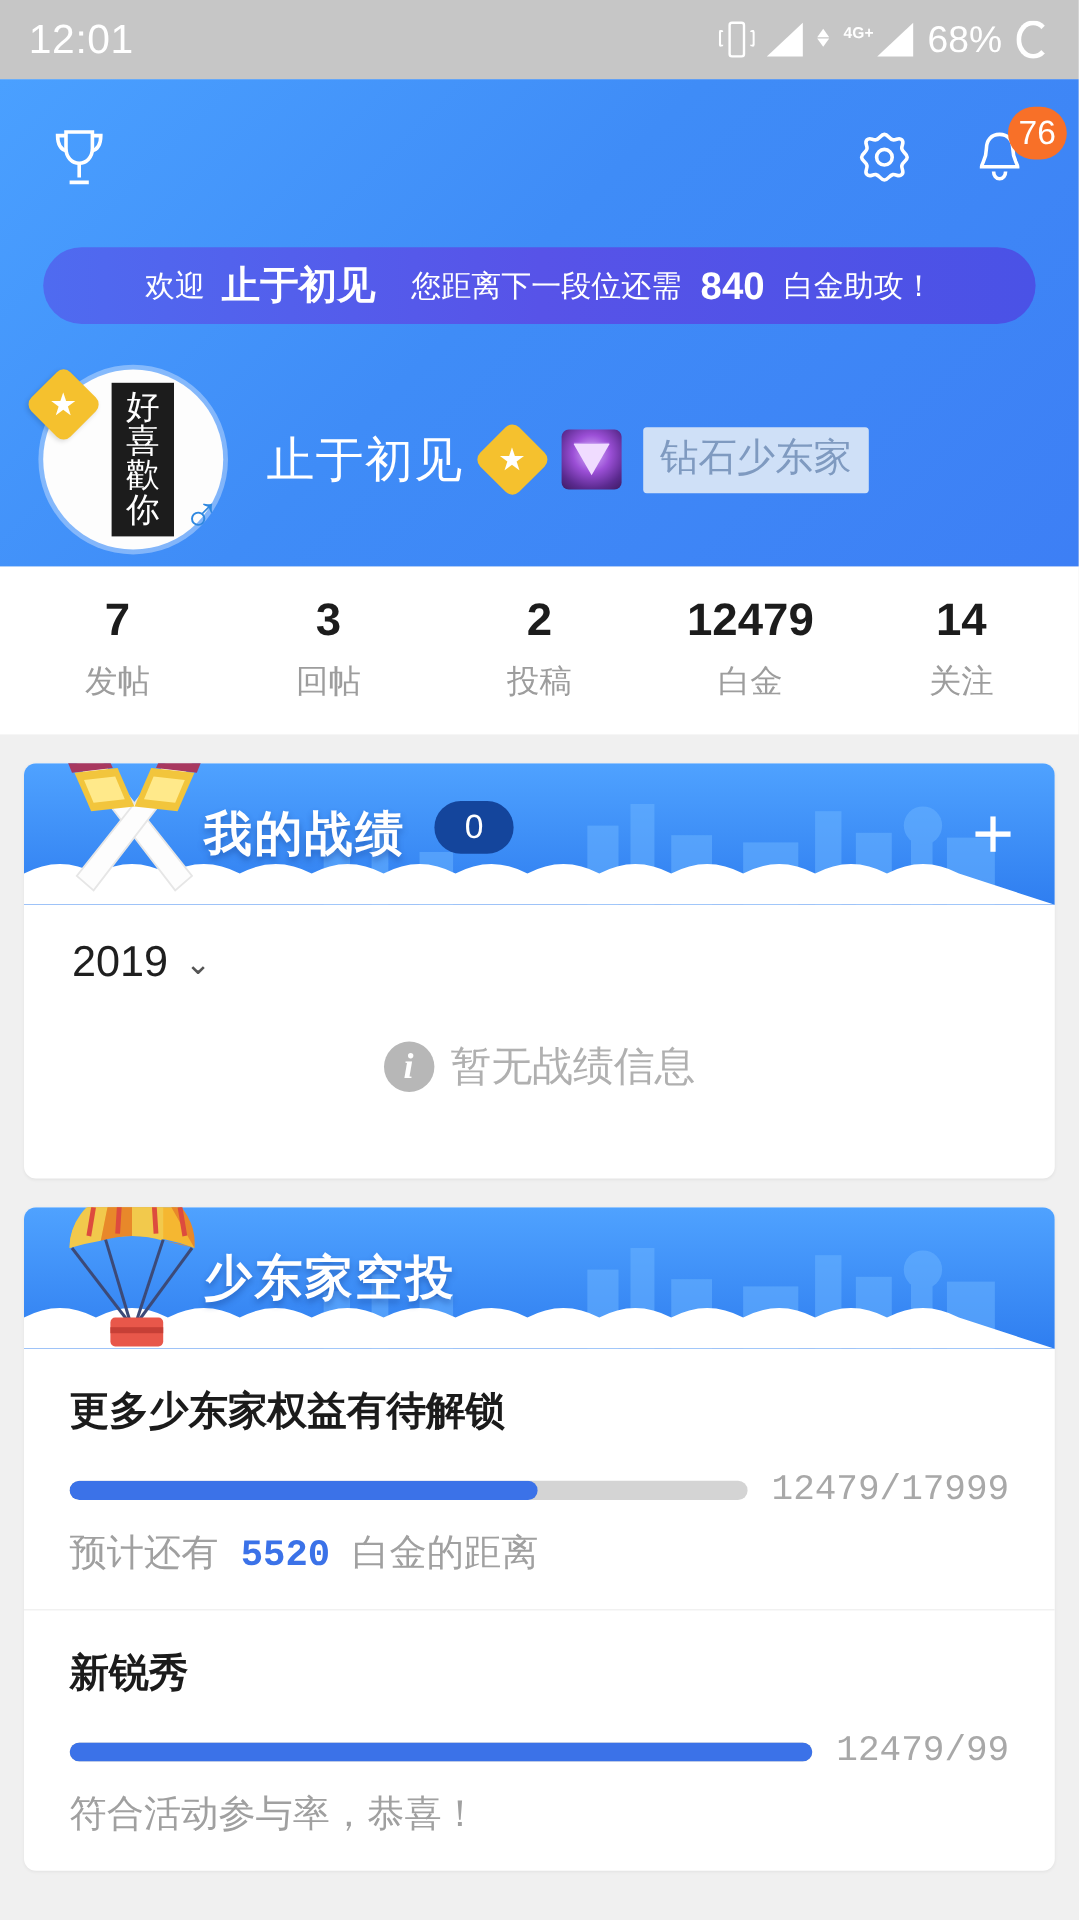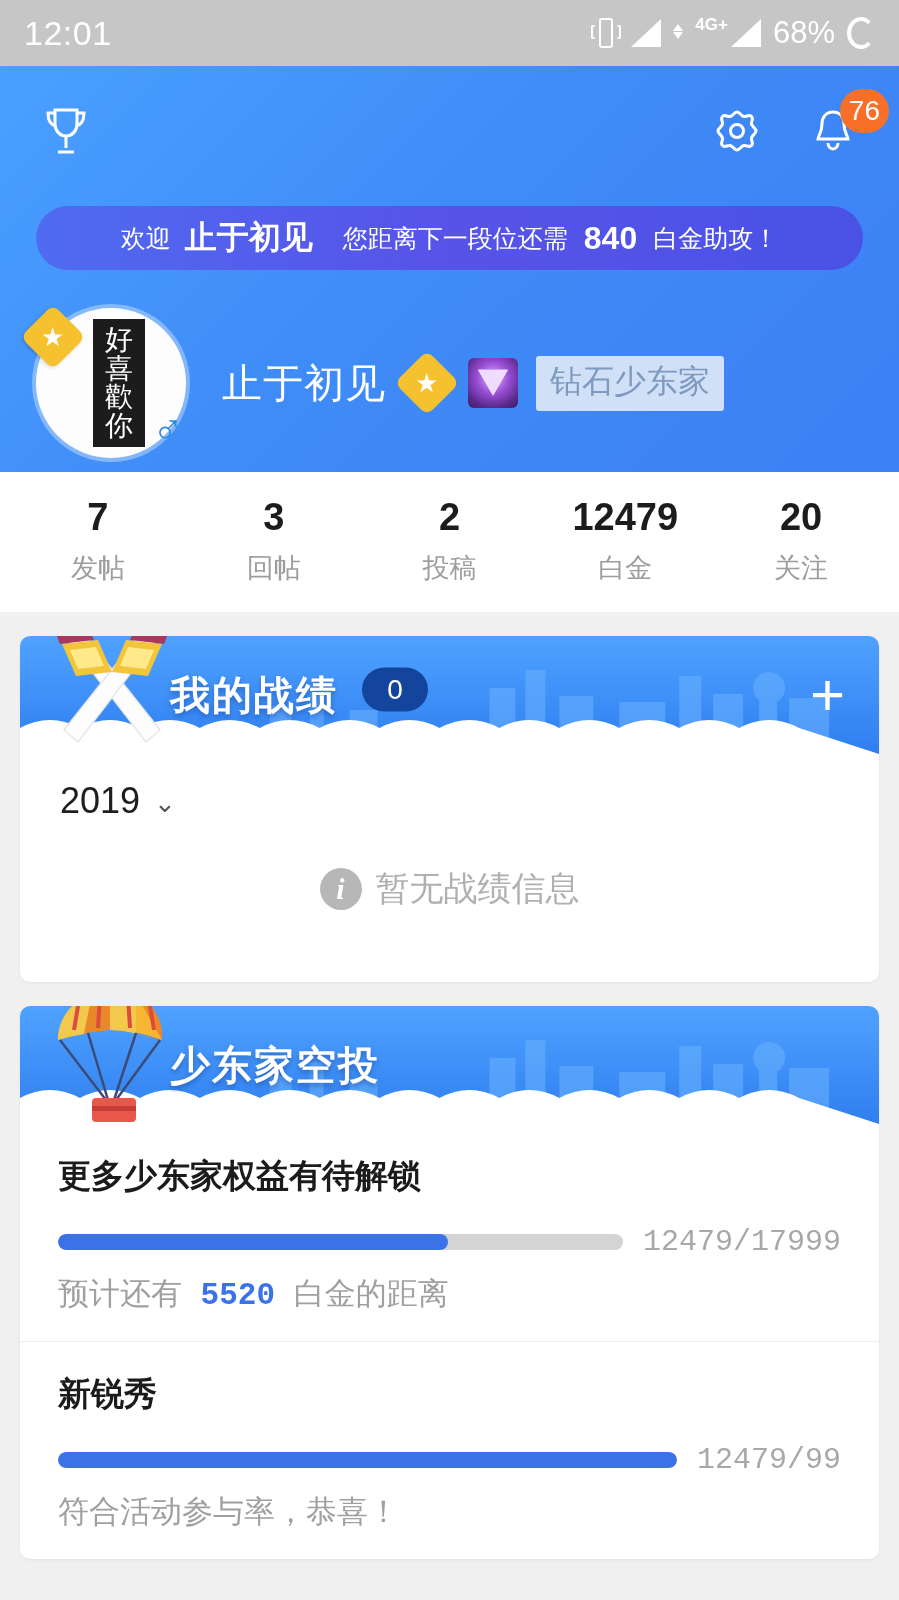--- a/index.html
+++ b/index.html
@@ -26,21 +26,21 @@
   }
   .ico-vibrate .l, .ico-vibrate .r {
     position: absolute; top: 9px; width: 4px; height: 14px; border: 2px solid #fff;
     border-radius: 2px;
   }
   .ico-vibrate .l { left: -2px; border-right: none; }
   .ico-vibrate .r { right: -2px; border-left: none; }
   .sig { width: 0; height: 0; border-style: solid; border-width: 0 0 28px 30px;
          border-color: transparent transparent #fff transparent; }
   .sig-wrap { display: flex; align-items: flex-end; gap: 3px; }
-  .net-label { font-size: 17px; position: relative; top: -12px; font-weight: bold; }
+  .net-label { font-size: 13px; position: relative; top: -12px; font-weight: bold; }
   .updown { display: flex; flex-direction: column; align-items: center; gap: 1px;
             position: relative; top: -2px; }
   .updown i { display: block; width: 0; height: 0; border-style: solid; }
   .updown .up { border-width: 0 5px 7px 5px; border-color: transparent transparent #fff transparent; }
   .updown .dn { border-width: 7px 5px 0 5px; border-color: #fff transparent transparent transparent; }
   .batt-circle {
     width: 28px; height: 32px; border: 4px solid #fff; border-radius: 50%;
     border-right-color: transparent;
   }
 
@@ -294,21 +294,21 @@
     </div>
     <div class="stat">
       <div class="stat-num">2</div>
       <div class="stat-label">投稿</div>
     </div>
     <div class="stat">
       <div class="stat-num">12479</div>
       <div class="stat-label">白金</div>
     </div>
     <div class="stat">
-      <div class="stat-num">20</div>
+      <div class="stat-num">14</div>
       <div class="stat-label">关注</div>
     </div>
   </div>
 
   <div class="gap"></div>
 
   <div class="card">
     <div class="card-banner">
       <div class="skyline">
         <svg viewBox="0 0 860 118" preserveAspectRatio="none">

